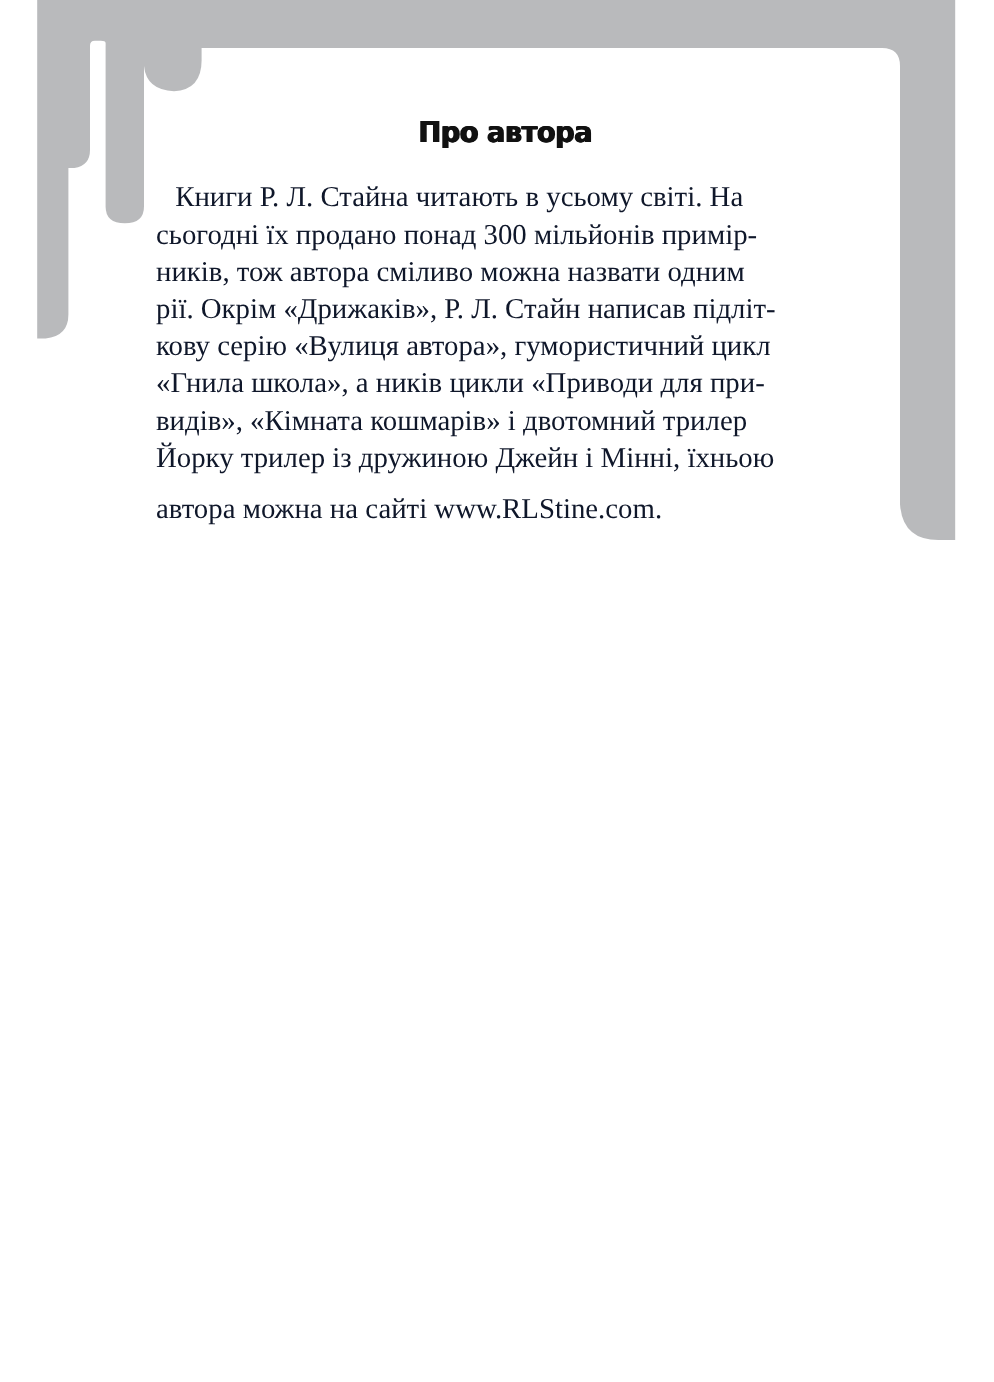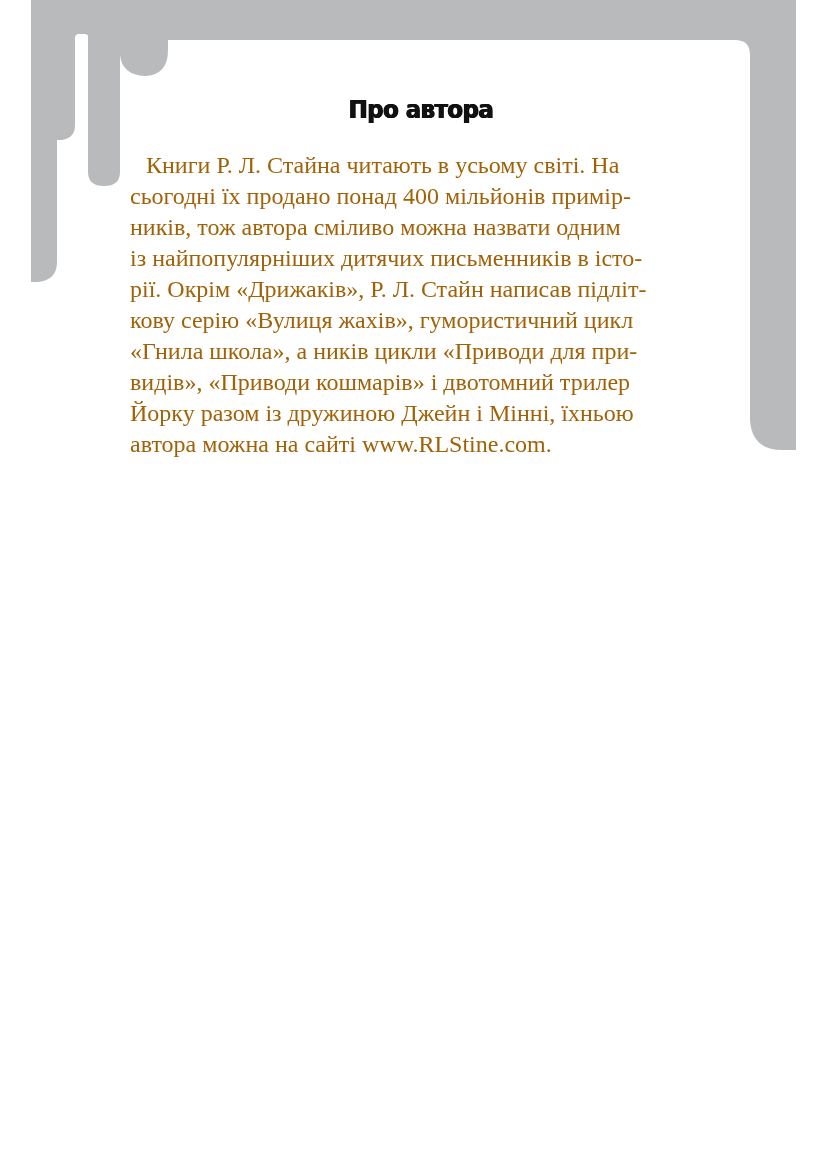--- a/index.html
+++ b/index.html
@@ -7,25 +7,25 @@
   .frame { position: absolute; top: 0; left: 0; width: 828px; height: 460px; }
   .title {
     position: absolute; top: 96px; left: 0; width: 842px; text-align: center;
     font-family: "DejaVu Sans", sans-serif; font-weight: bold; font-size: 24px;
     color: #111; letter-spacing: -0.5px; transform: scaleX(0.95);
     text-shadow: 0.6px 0 0 #111, -0.6px 0 0 #111;
   }
   .body-text {
     position: absolute; top: 150px; left: 130px; width: 480px;
     font-family: "Liberation Serif", serif; font-size: 24px; line-height: 31px;
-    color: #a16207;
+    color: #0f172a;
   }
   .line { display: block; white-space: nowrap; text-align-last: justify; text-align: justify; }
   .line.first { text-indent: 16px; }
-  .line.last { text-align-last: left; }
+  .line.last { text-align-last: left; margin-top: 12px; }
 </style>
 </head>
 <body>
 
 <svg class="frame" viewBox="0 0 828 460" width="828" height="460">
   <g fill="#b9babc">
 
     <rect x="31" y="0" width="765" height="40"></rect>
 
     <path d="M750 40 L796 40 L796 450 L782 450 Q752 450 750 420 Z"></path>
@@ -39,22 +39,21 @@
     <path d="M120 40 L168 40 L168 50 Q168 75 145 76 Q122 75 120 55 Z"></path>
   </g>
 
   <path d="M75 40 L88 40 L88 36 Q88 34 84 34 L79 34 Q75 34 75 38 Z" fill="#ffffff"></path>
 </svg>
 
 <div class="title">Про автора</div>
 
 <div class="body-text">
   <span class="line first">Книги Р. Л. Стайна читають в усьому світі. На</span>
-  <span class="line">сьогодні їх продано понад 400 мільйонів примір-</span>
+  <span class="line">сьогодні їх продано понад 300 мільйонів примір-</span>
   <span class="line">ників, тож автора сміливо можна назвати одним</span>
-  <span class="line">із найпопулярніших дитячих письменників в істо-</span>
   <span class="line">рії. Окрім «Дрижаків», Р. Л. Стайн написав підліт-</span>
-  <span class="line">кову серію «Вулиця жахів», гумористичний цикл</span>
+  <span class="line">кову серію «Вулиця автора», гумористичний цикл</span>
   <span class="line">«Гнила школа», а ників цикли «Приводи для при-</span>
-  <span class="line">видів», «Приводи кошмарів» і двотомний трилер</span>
-  <span class="line">Йорку разом із дружиною Джейн і Мінні, їхньою</span>
+  <span class="line">видів», «Кімната кошмарів» і двотомний трилер</span>
+  <span class="line">Йорку трилер із дружиною Джейн і Мінні, їхньою</span>
   <span class="line last">автора можна на сайті www.RLStine.com.</span>
 </div>
 
 </body></html>

